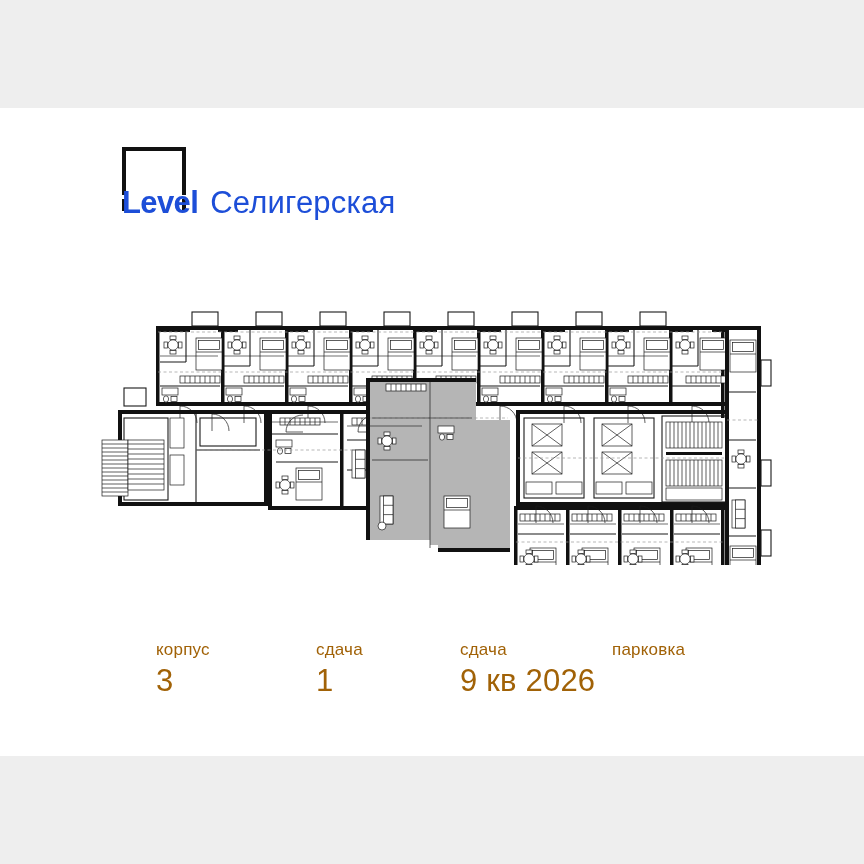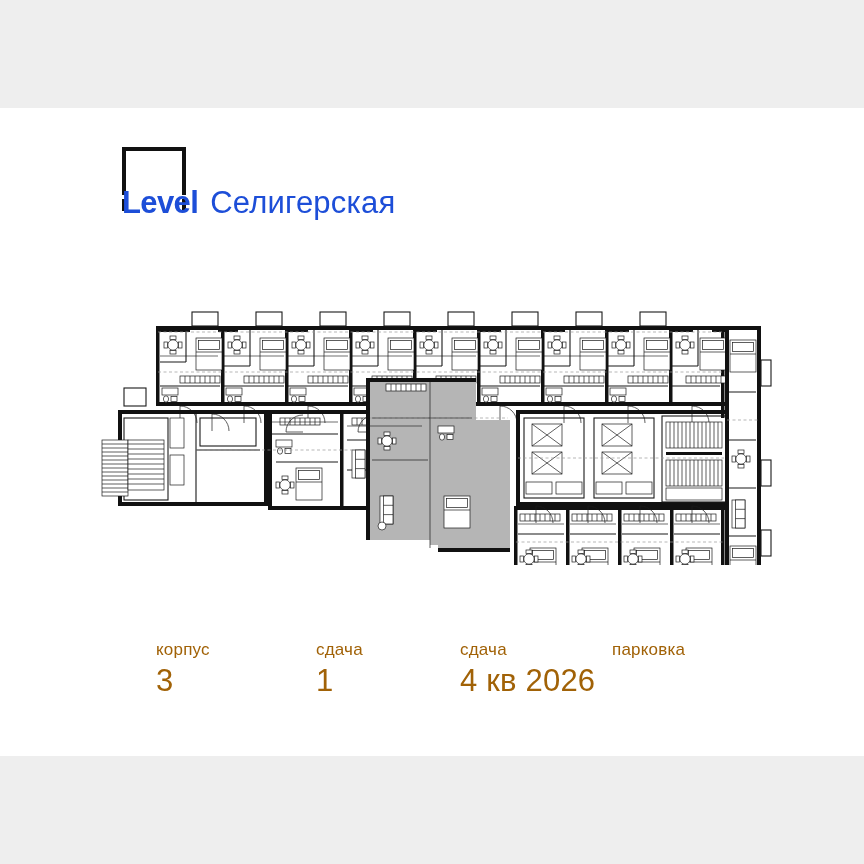--- a/index.html
+++ b/index.html
@@ -575,20 +575,20 @@
     <div class="spec s0">
       <div class="k">корпус</div>
       <div class="v">3</div>
     </div>
     <div class="spec s1">
       <div class="k">сдача</div>
       <div class="v">1</div>
     </div>
     <div class="spec s2">
       <div class="k">сдача</div>
-      <div class="v">4 кв 2026</div>
+      <div class="v">9 кв 2026</div>
     </div>
     <div class="spec s3">
       <div class="k">парковка</div>
     </div>
   </div>
 
 </div>
 
 </body></html>

